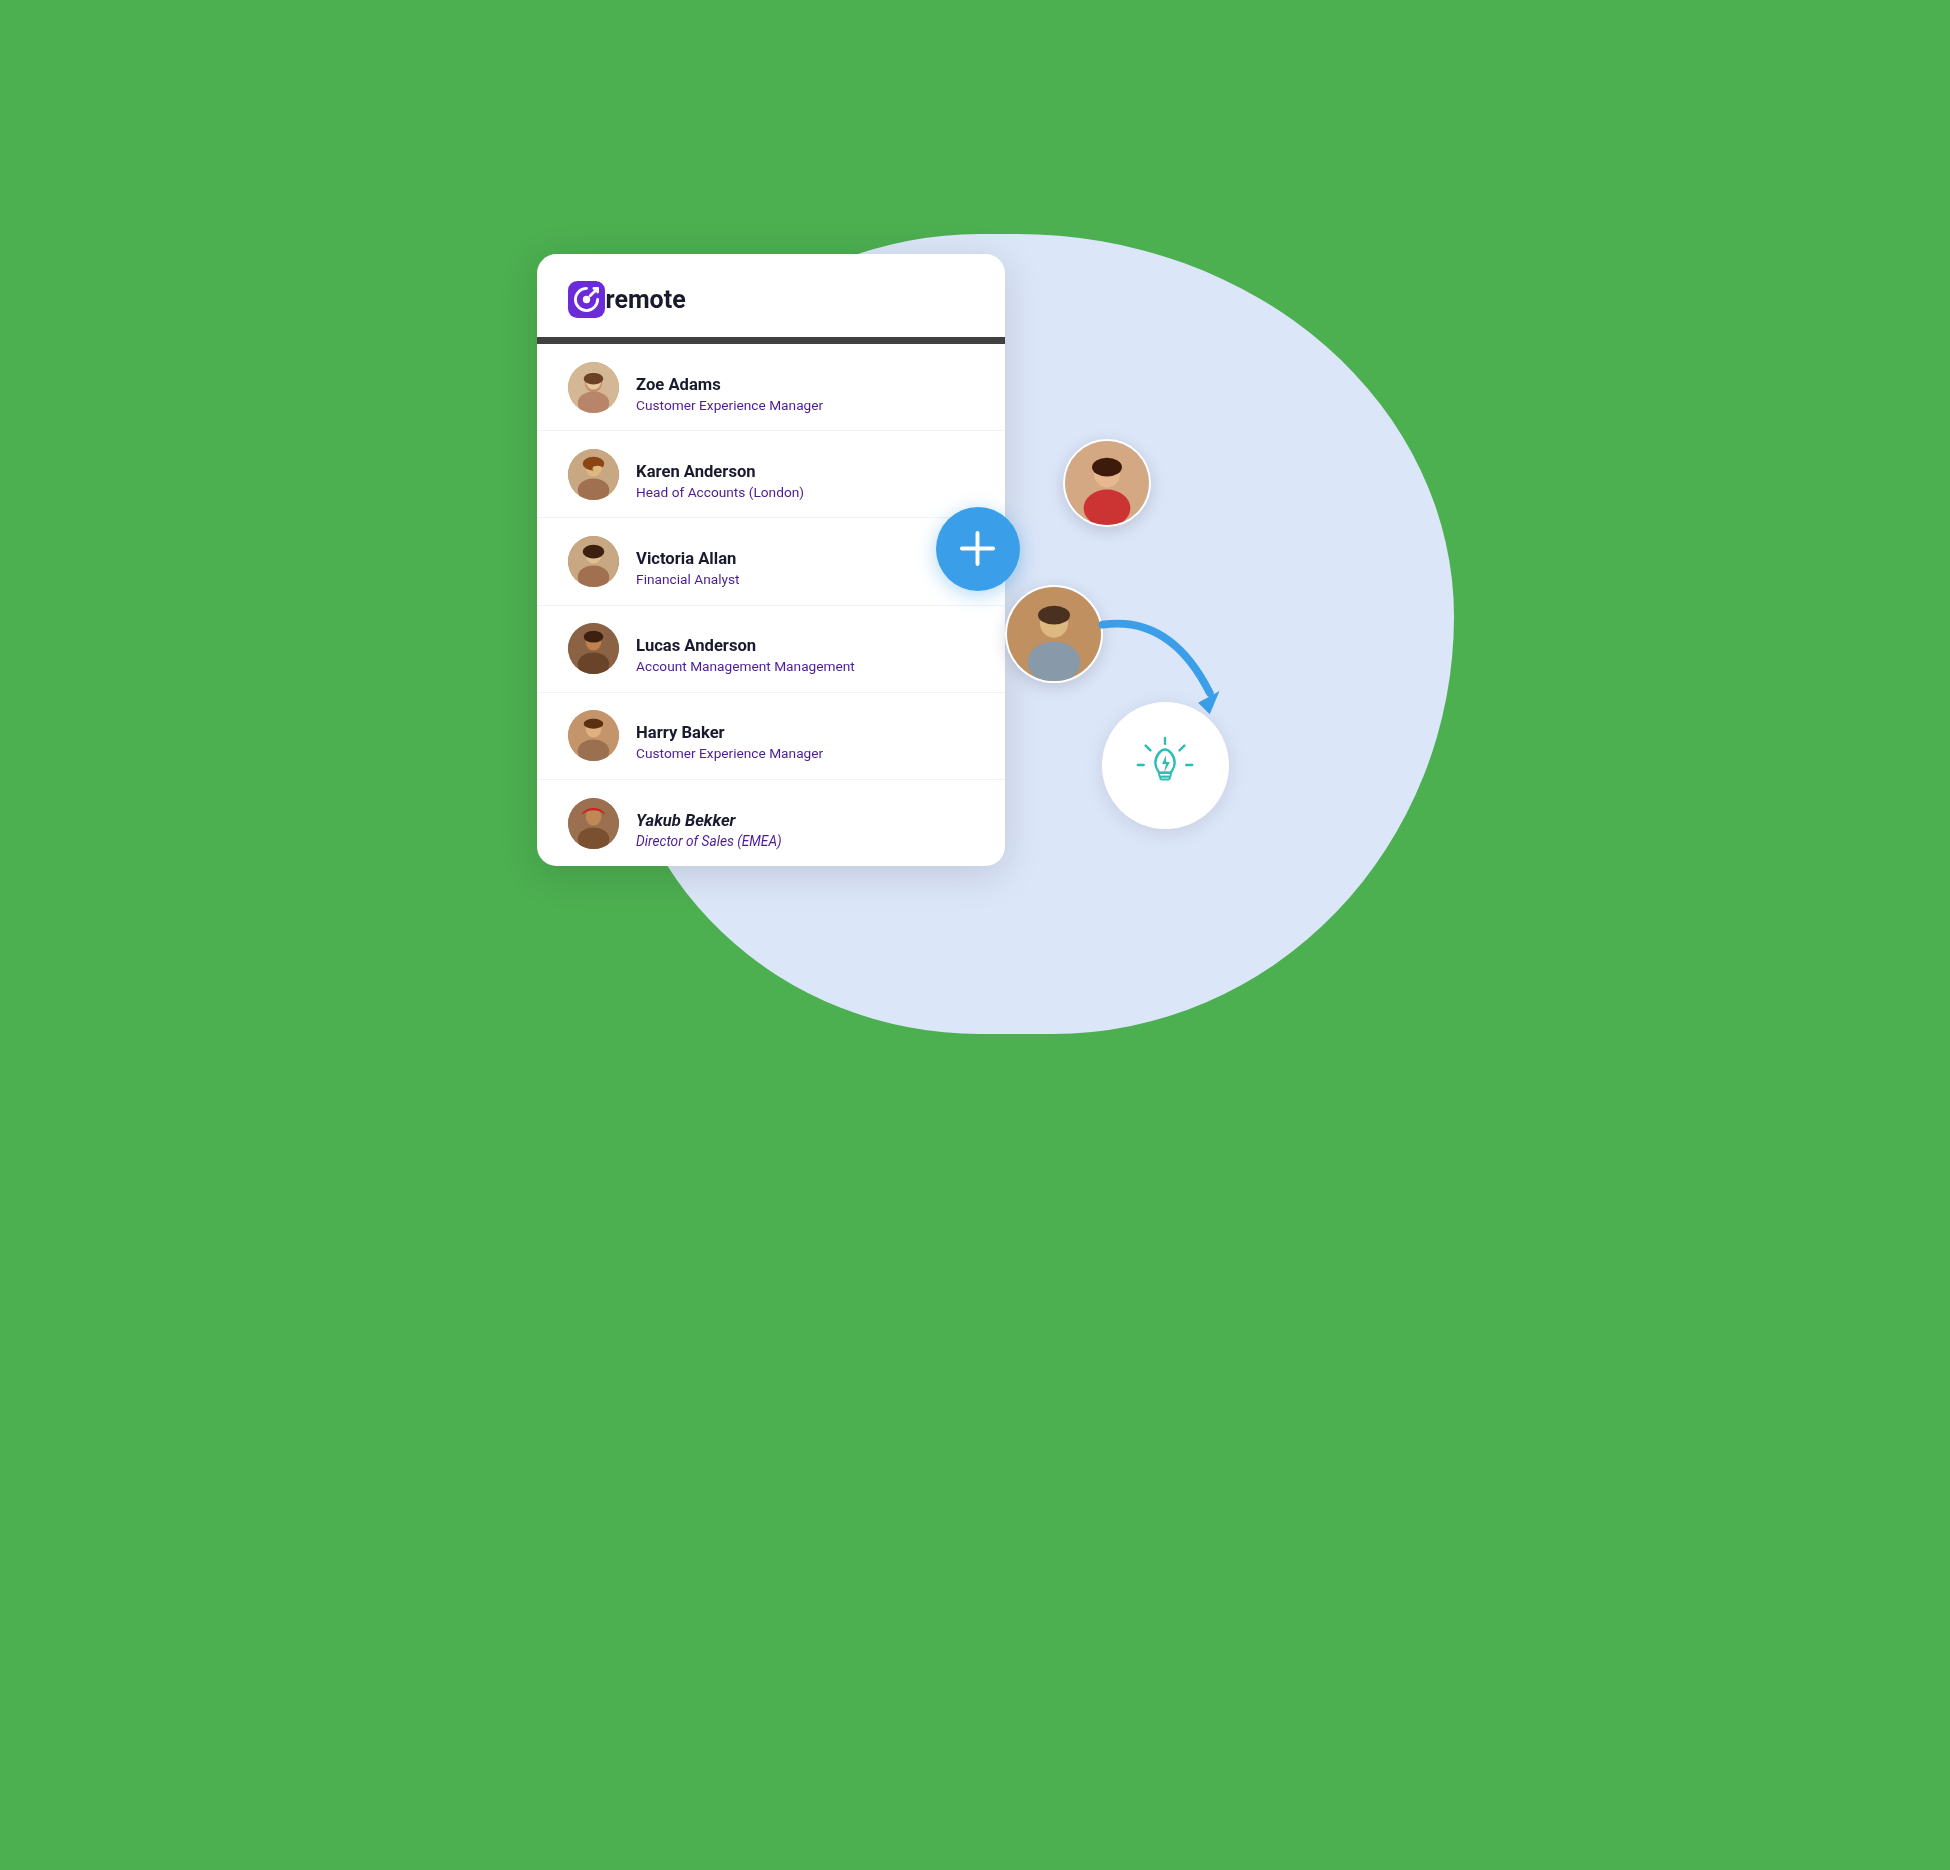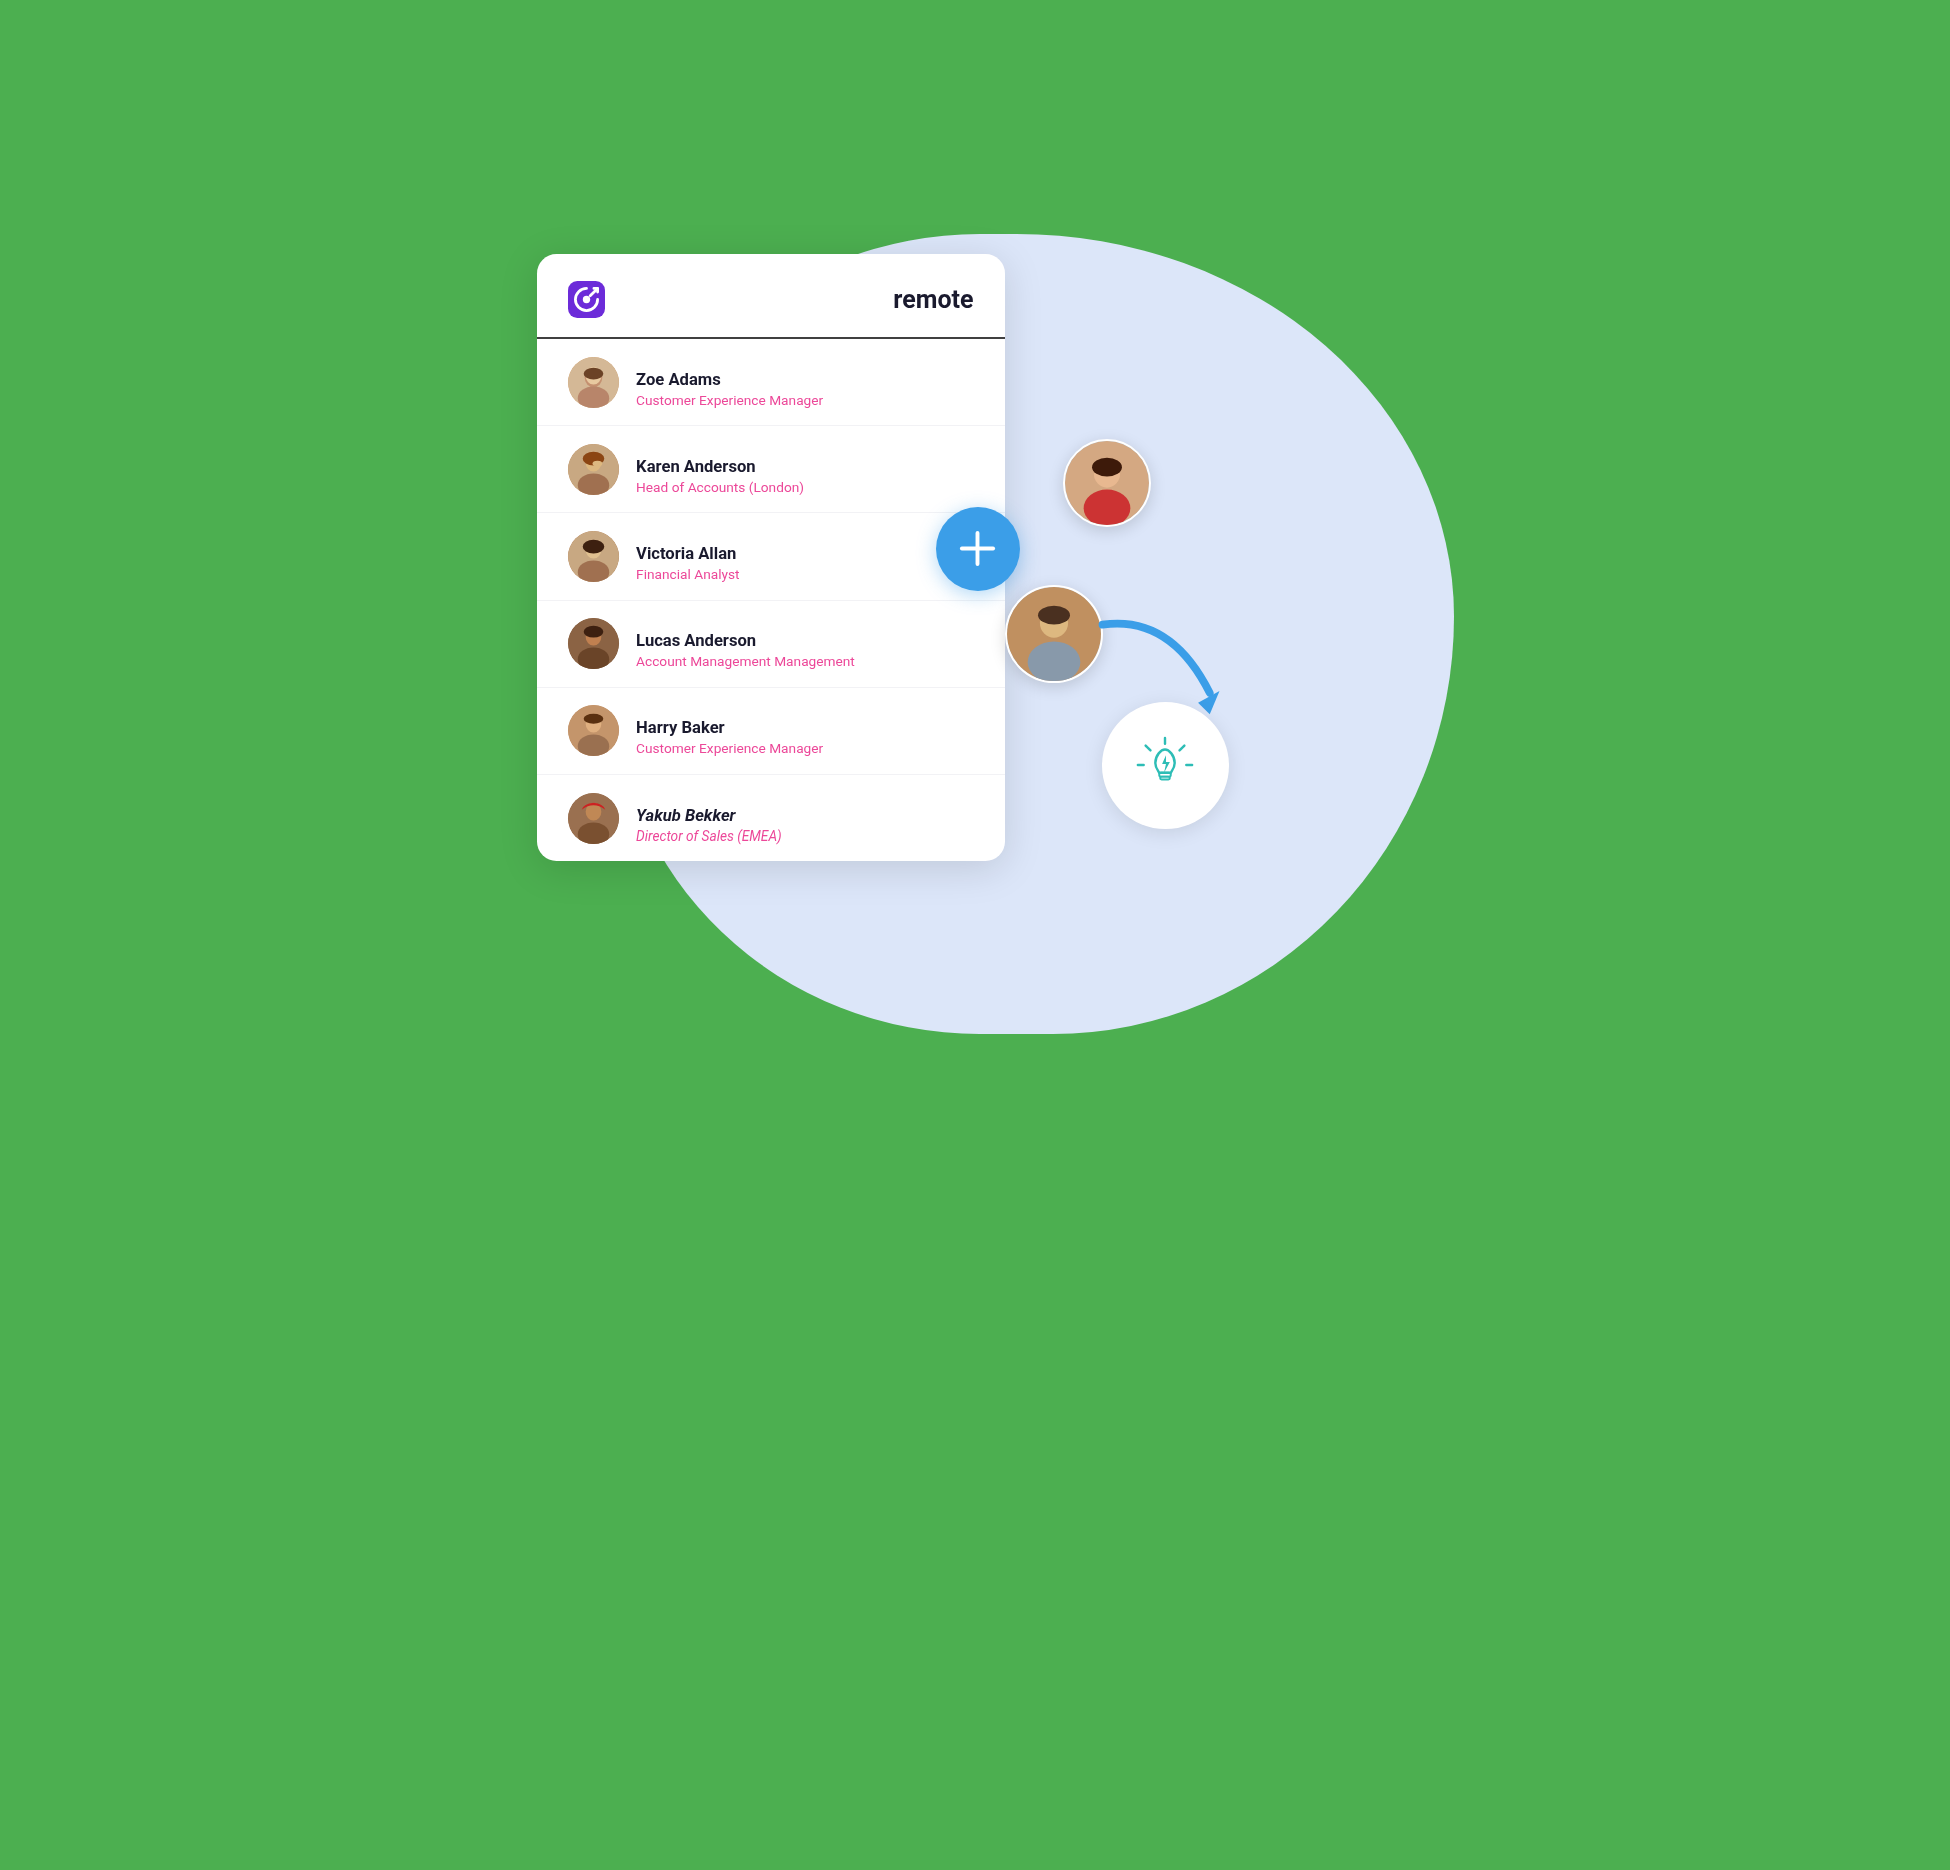--- a/index.html
+++ b/index.html
@@ -41,25 +41,24 @@
       width: 468px;
       background: #fff;
       border-radius: 19.5px;
       box-shadow: 0 7.8px 39px rgba(0,0,0,0.13);
       z-index: 2;
       overflow: hidden;
     }
 
     .card-header {
       padding: 27px 31px 19.5px 31px;
-      border-bottom: 2px solid #404040;
+      border-bottom: 7px solid #404040;
       display: flex;
       align-items: center;
       gap: 1px;
-      justify-content: space-between;
     }
 
     .logo-icon {
       width: 37px;
       height: 37px;
     }
 
     .logo-text {
       font-size: 25px;
       font-weight: 700;
@@ -106,21 +105,21 @@
     }
 
     .employee-name {
       font-size: 16.6px;
       font-weight: 700;
       color: #1a1a2e;
     }
 
     .employee-title {
       font-size: 13.7px;
-      color: #ec4899;
+      color: #4c1d95;
       font-weight: 400;
     }
 
     
     .add-button {
       position: absolute;
       top: 351px;
       left: 497px;
       width: 84px;
       height: 84px;

